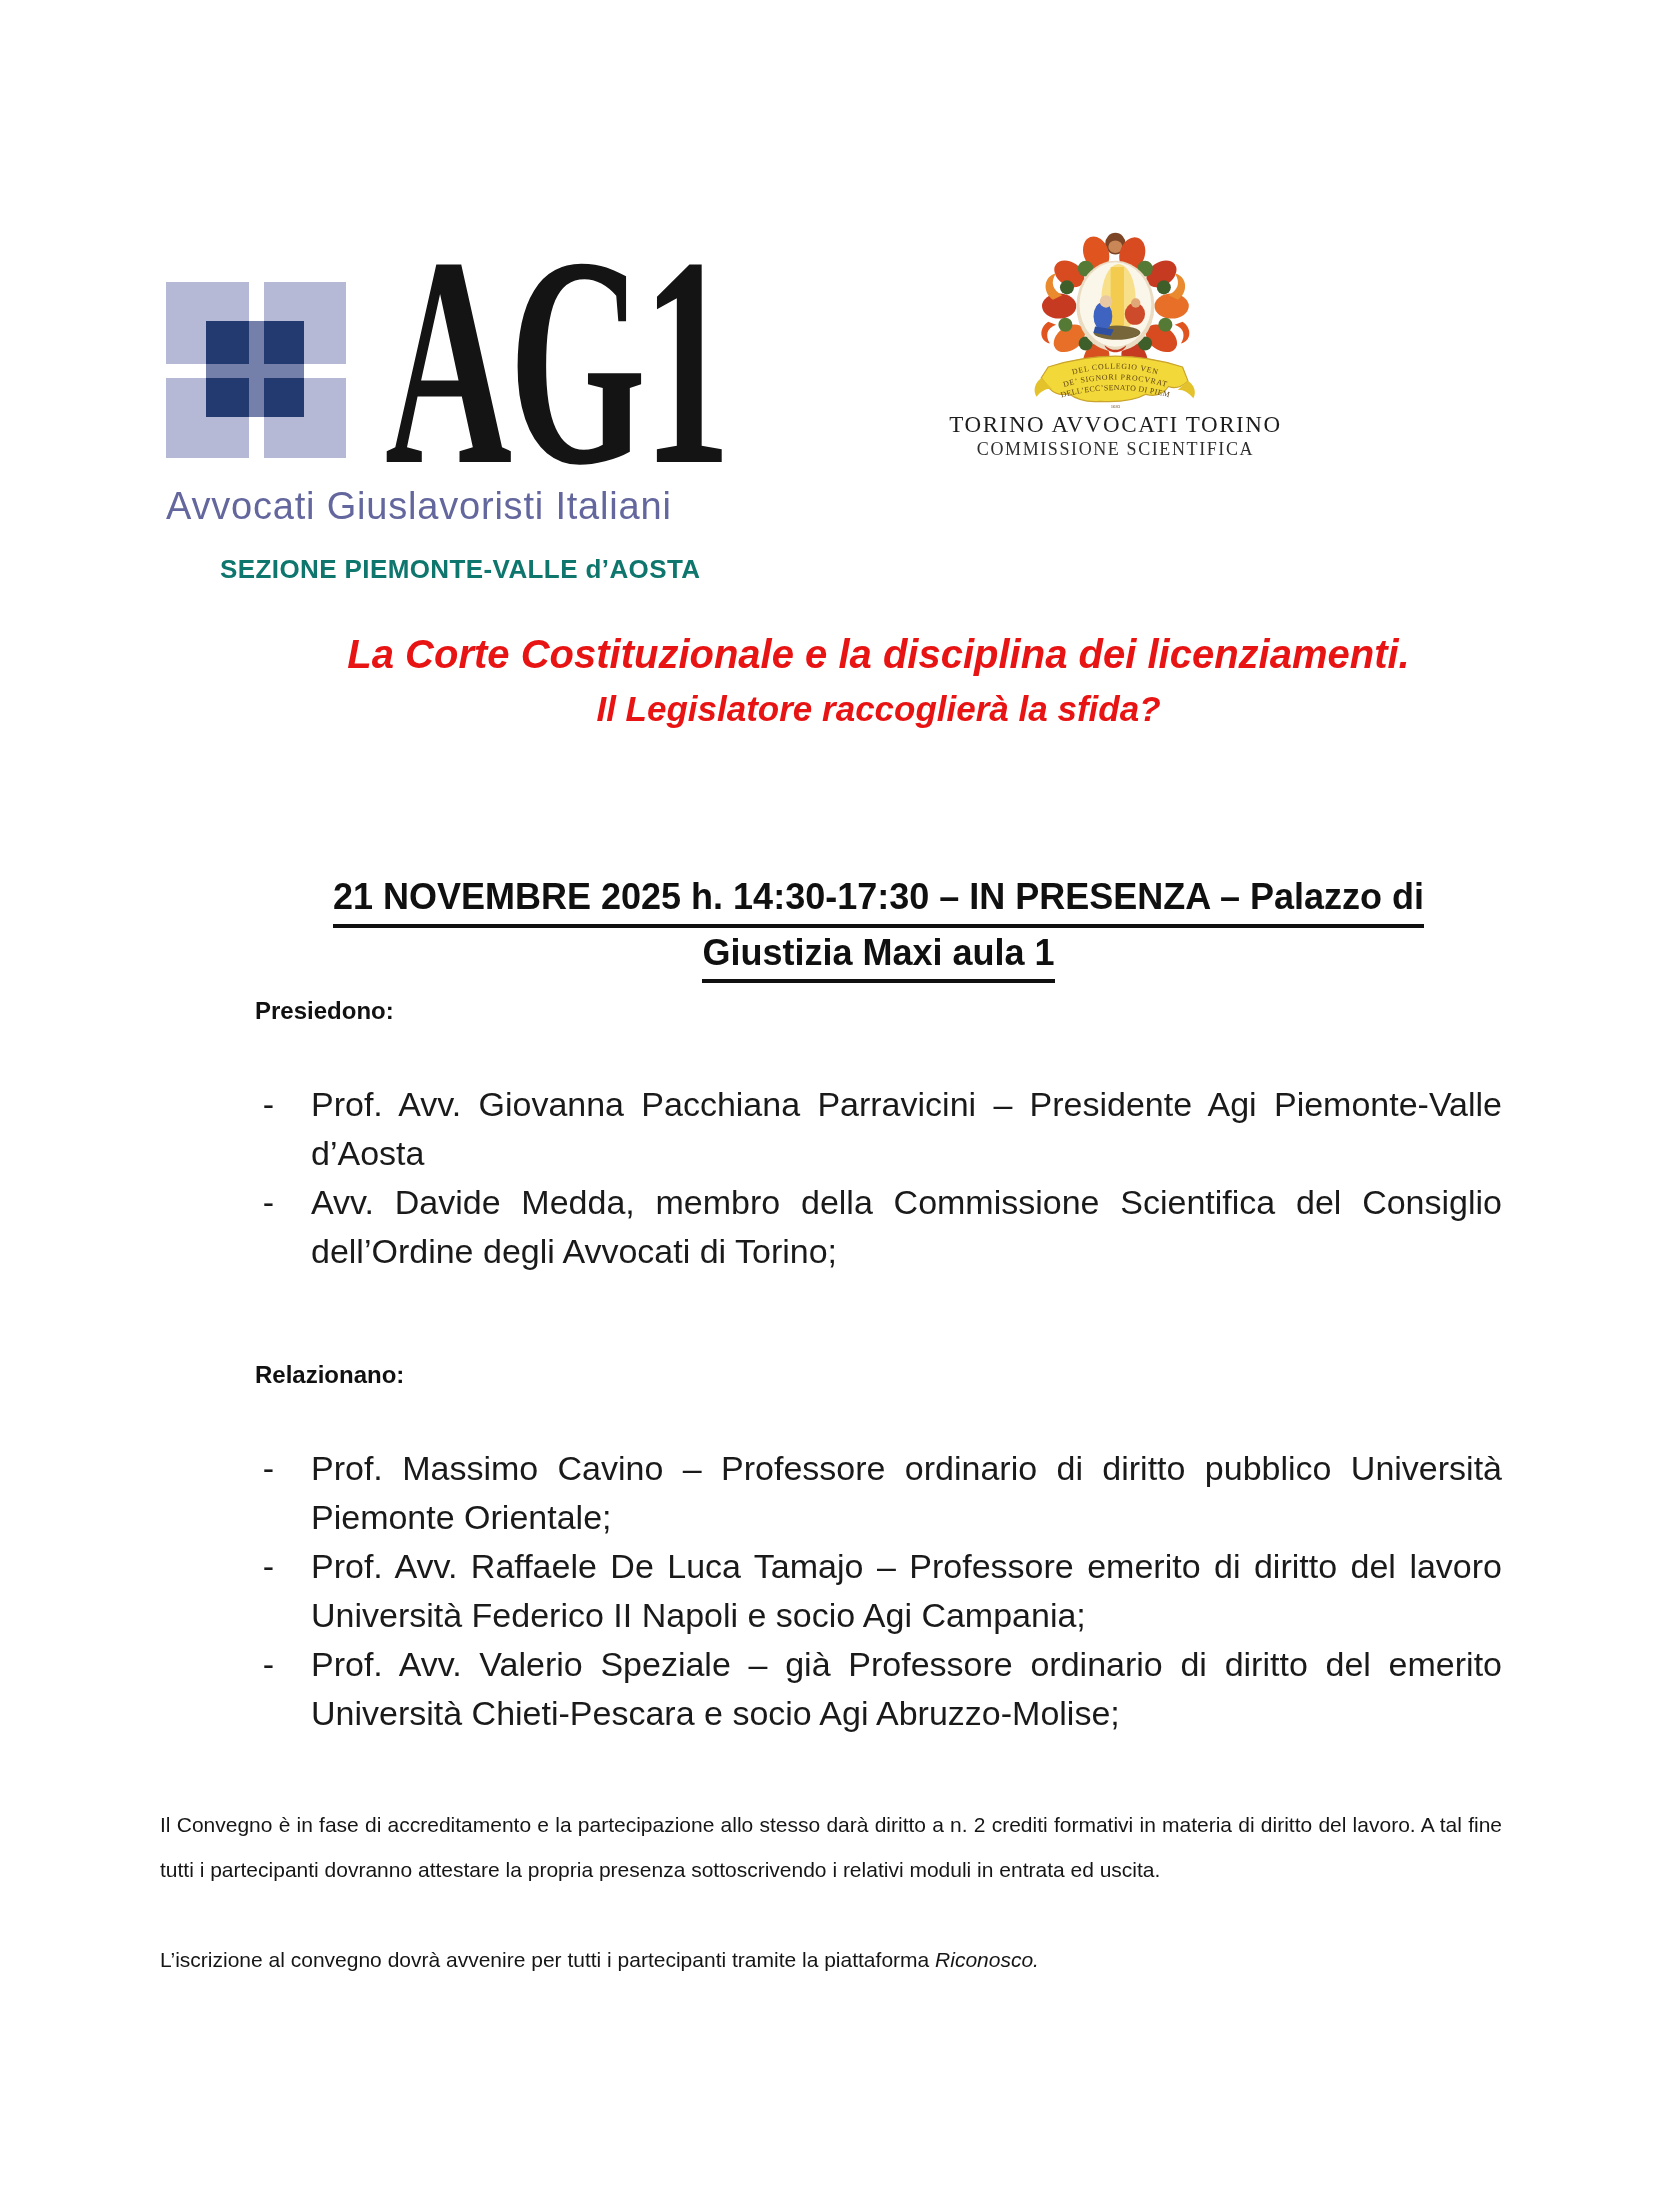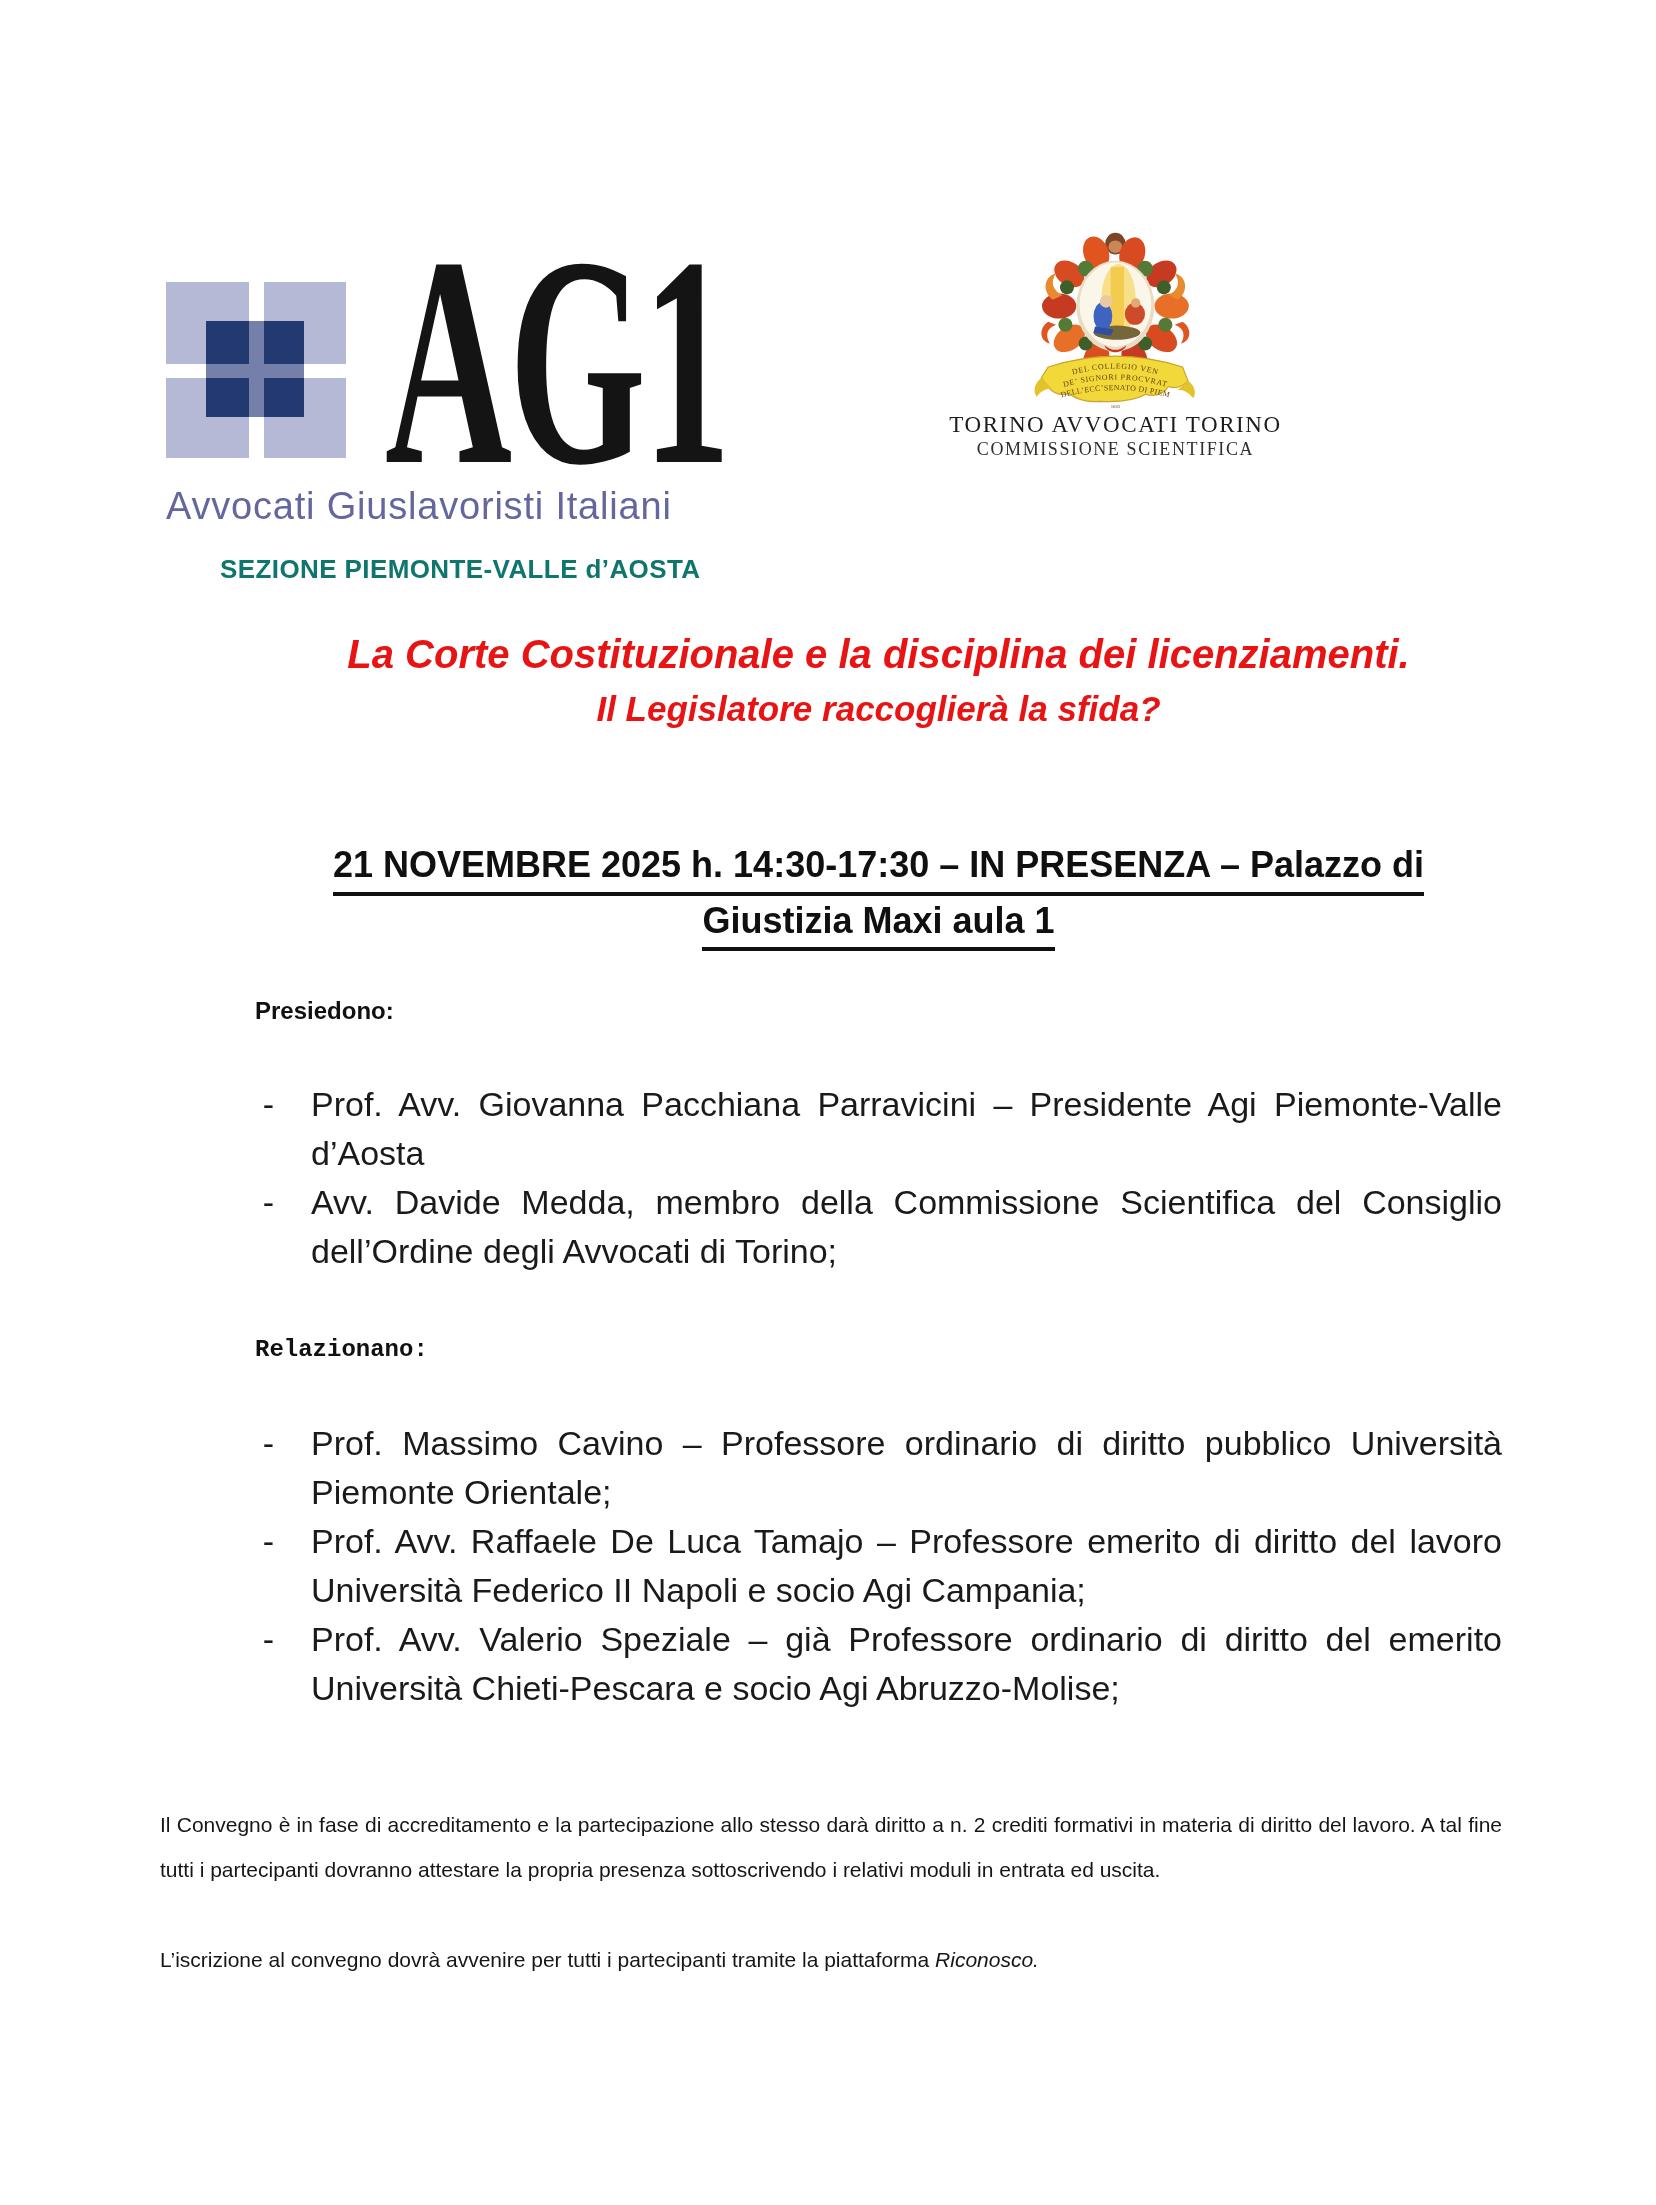--- a/index.html
+++ b/index.html
@@ -50,29 +50,29 @@
   
   .title-block {
     position:absolute; left:255px; top:632px; width:1247px; text-align:center;
     color:#e81414; font-style:italic; font-weight:700;
   }
   .title-main { font-size:40px; line-height:44px; white-space:nowrap; }
   .title-sub  { font-size:35px; line-height:39px; margin-top:12.5px; }
 
   
   .date-block {
-    position:absolute; left:255px; top:840px; width:1247px; text-align:center;
+    position:absolute; left:255px; top:872px; width:1247px; text-align:center;
     font-weight:700; font-size:36px; line-height:50px; color:#101010;
   }
   .date-line { display:inline-block; border-bottom:4.7px solid #101010; padding-bottom:1.6px; white-space:nowrap; }
 
   
   .body-block { position:absolute; left:255px; top:990px; width:1247px; }
   .sec-heading { font-size:24px; font-weight:700; line-height:41px; margin:0; color:#111111; }
-  .sec-heading.second { margin-top:53px;font-family:Liberation Mono, monospace; }
+  .sec-heading.second { margin-top:78px; }
   ul.plist {
     list-style:none; margin:49px 0 0 0; padding:0;
     font-size:34px; line-height:49px; text-align:justify; color:#1a1a1a;
   }
   ul.plist li { position:relative; padding-left:56px; margin:0; }
   ul.plist li .dash { position:absolute; left:7.8px; top:0; }
 
   
   .footer-block {
     position:absolute; left:160px; top:1802px; width:1342px;

